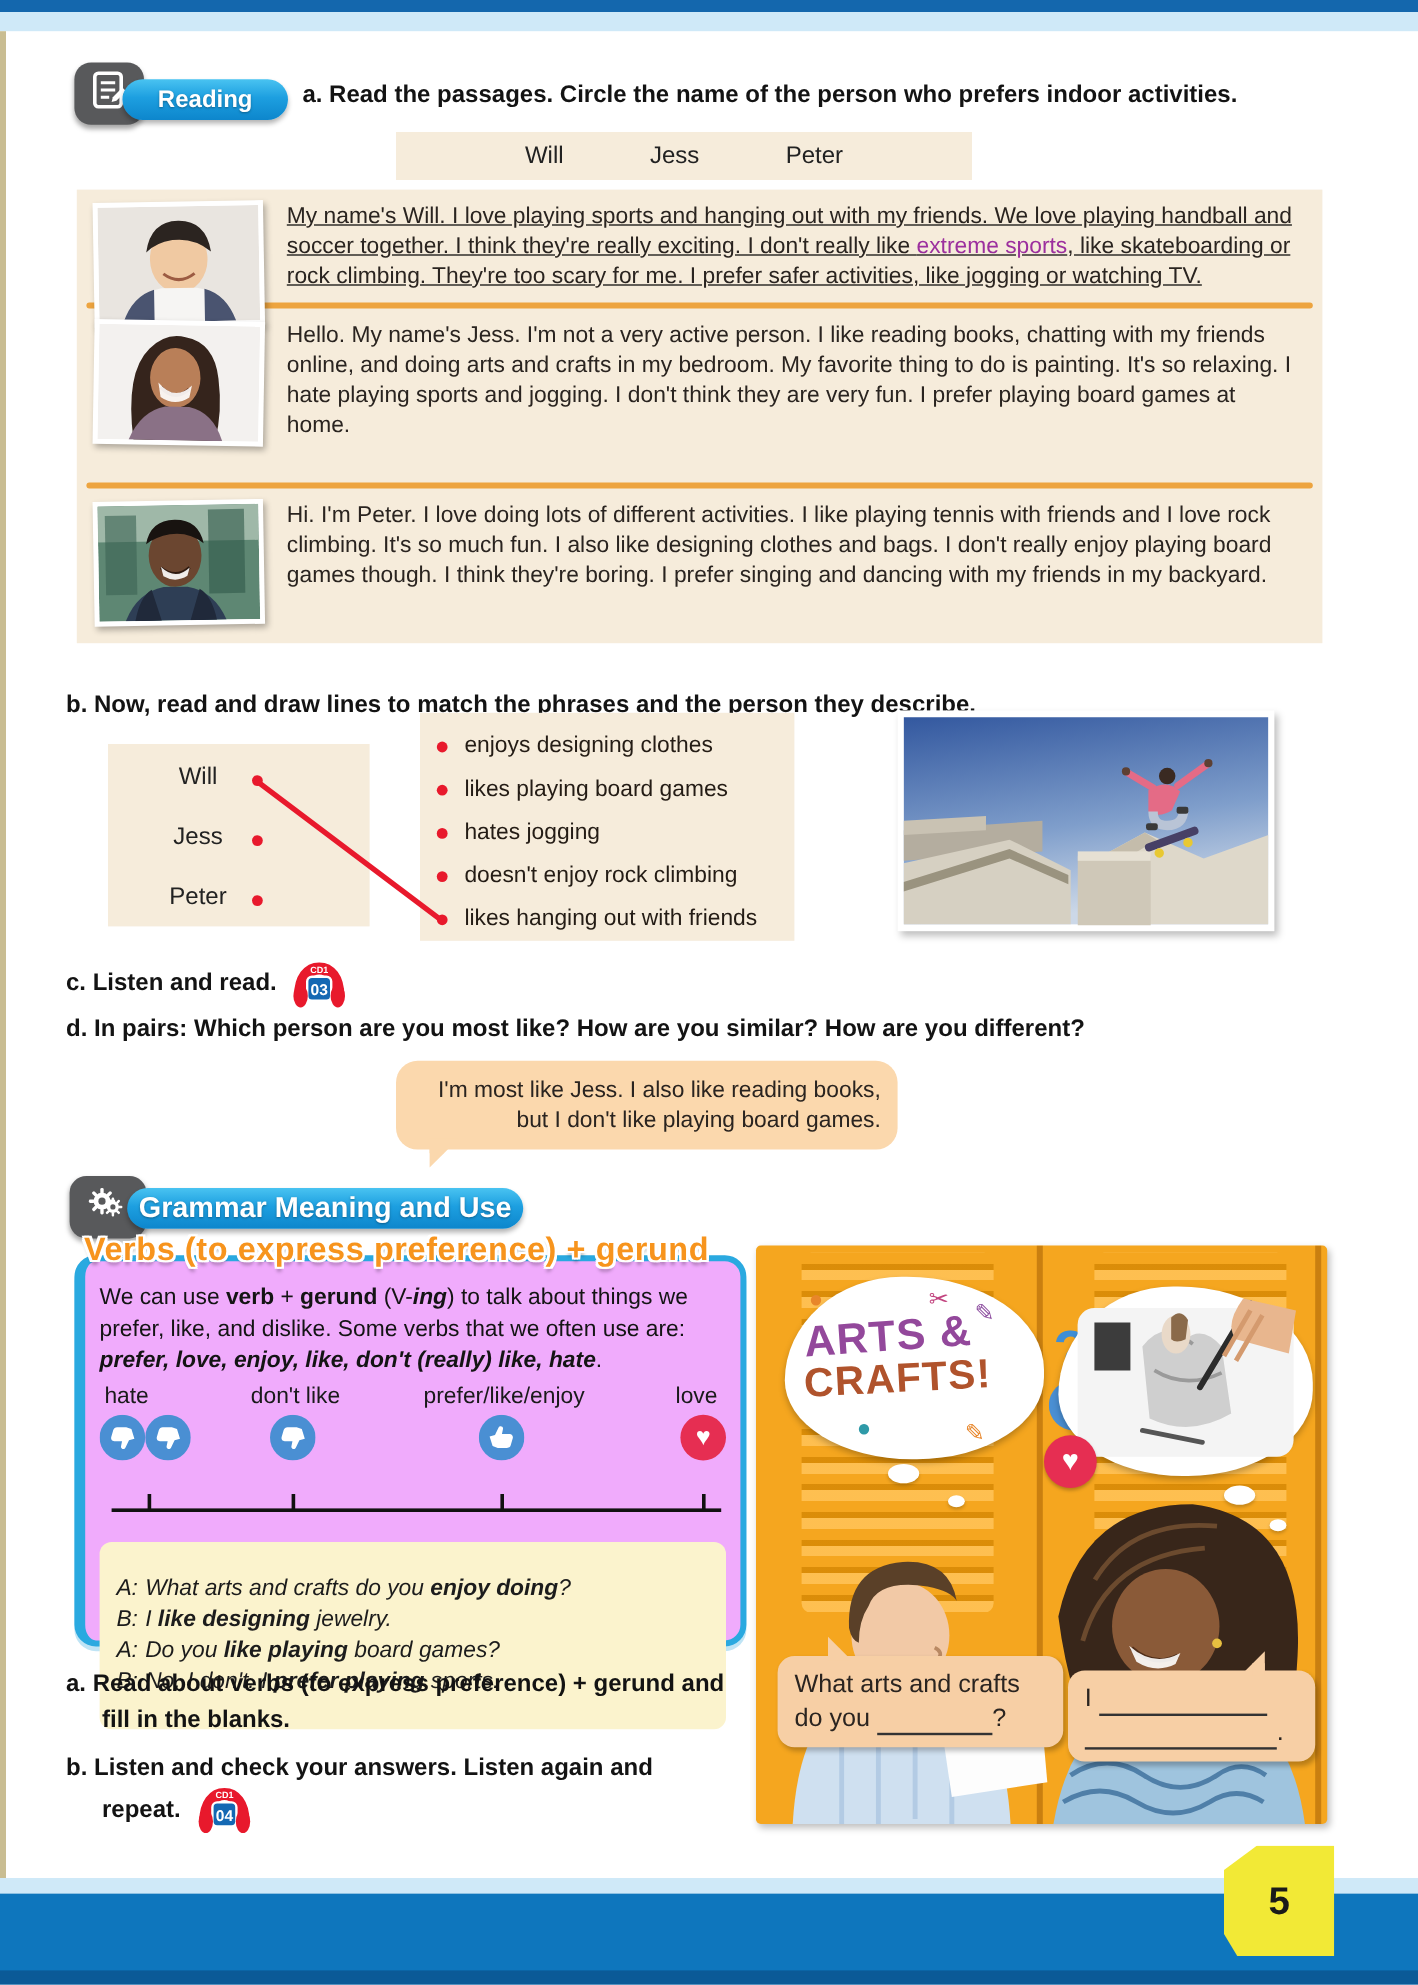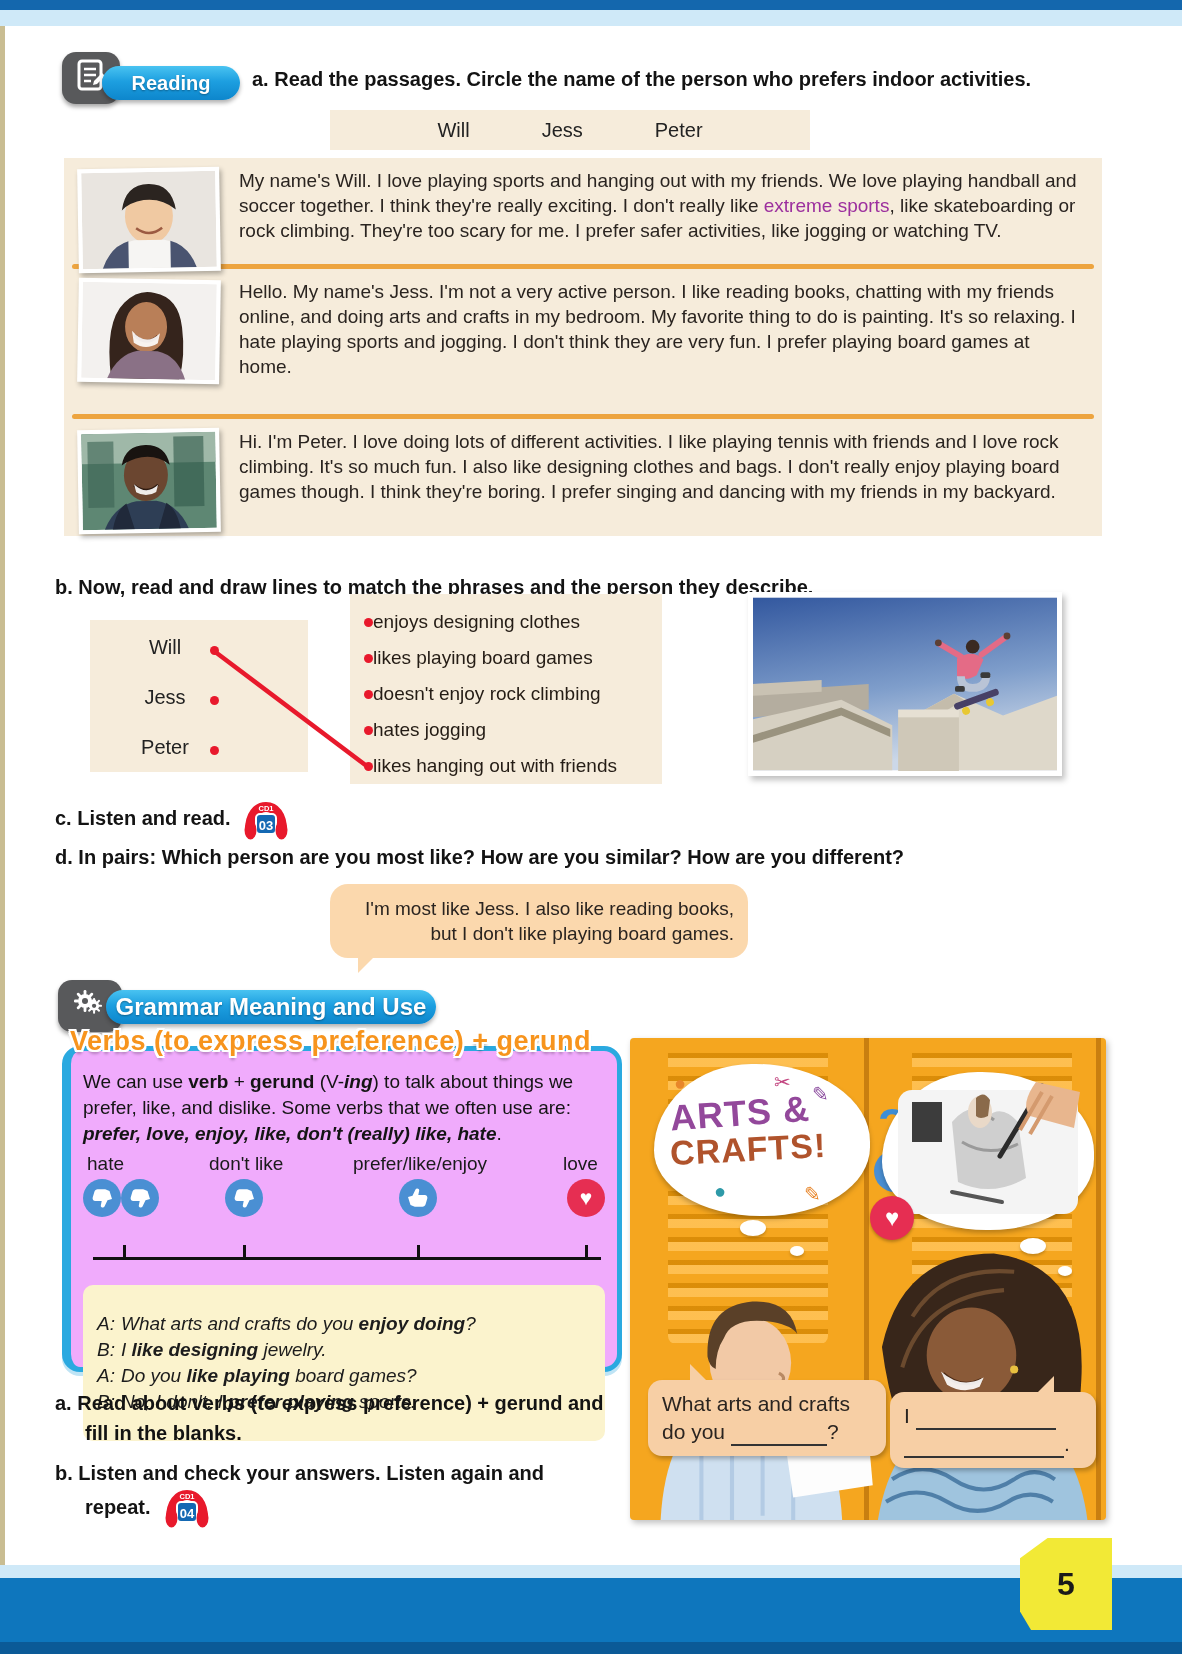--- a/index.html
+++ b/index.html
@@ -41,21 +41,21 @@
   .p-text { margin-left:175px; padding:10px 18px 8px 0; font-size:19px; line-height:25px; color:#2a2420; }
   .hl { color:#9c2f9e; }
 
   
   .match-wrap { left:55px; top:592px; width:660px; height:198px; }
   .m-names { position:absolute; left:35px; top:28px; width:218px; height:152px; background:#f6ecdb; }
   .m-name { position:absolute; left:0; width:150px; text-align:center; font-size:20px; color:#222; }
   .m-dot, .ph-dot { width:9px; height:9px; border-radius:50%; background:#e8192c; display:inline-block; }
   .m-dot { position:absolute; left:120px; }
   .m-phrases { position:absolute; left:295px; top:2px; width:312px; height:190px; background:#f6ecdb; padding:10px 0 0 14px; }
-  .ph-row { height:36px; display:flex; align-items:center; font-size:19px; color:#241c15; }
+  .ph-row { height:36px; display:flex; align-items:center; gap:14px; font-size:19px; color:#241c15; }
   .match-line-svg { position:absolute; left:0; top:0; width:660px; height:198px; pointer-events:none; }
 
   .skate-photo { left:748px; top:592px; width:314px; height:184px; background:#fff; padding:5px;
     box-shadow:3px 4px 6px rgba(0,0,0,.25); }
   .skate-photo svg { width:100%; height:100%; display:block; }
 
   
   .cd { width:46px; height:42px; vertical-align:middle; margin-left:8px; }
 
   
@@ -141,21 +141,21 @@
   <div class="abs task" style="left:252px;top:68px;width:850px;">a. Read the passages. Circle the name of the person who prefers indoor activities.</div>
 
   <div class="abs names-box">
     <span>Will</span>
     <span>Jess</span>
     <span>Peter</span>
   </div>
 
   <div class="abs passages">
 
-    <div class="passage-row" style="height:106px;">
+    <div class="passage-row" style="height:94px;text-decoration:underline;">
       <div class="p-photo" style="transform:rotate(-1deg);">
         <svg viewBox="0 0 134 96">
           <rect width="134" height="96" fill="#e9e5e0"></rect>
           <ellipse cx="67" cy="44" rx="24" ry="28" fill="#f0c9a2"></ellipse>
           <path d="M40 38 Q44 12 67 12 Q90 12 94 38 Q80 26 62 28 Q48 30 40 38 Z" fill="#2b2420"></path>
           <path d="M54 56 q13 10 26 0" stroke="#9c5b42" stroke-width="2.5" fill="none"></path>
           <path d="M20 96 Q30 72 52 68 L82 68 Q104 72 114 96 Z" fill="#f6f5f3"></path>
           <path d="M20 96 Q28 74 46 69 L46 96 Z M114 96 Q106 74 88 69 L88 96 Z" fill="#4a5470"></path>
         </svg>
       </div>
@@ -220,25 +220,25 @@
       <div class="ph-row">
           <span class="ph-dot"></span>
           <span>enjoys designing clothes</span>
         </div>
       <div class="ph-row">
           <span class="ph-dot"></span>
           <span>likes playing board games</span>
         </div>
       <div class="ph-row">
           <span class="ph-dot"></span>
-          <span>doesn't enjoy rock climbing</span>
+          <span>hates jogging</span>
         </div>
       <div class="ph-row">
           <span class="ph-dot"></span>
-          <span>hates jogging</span>
+          <span>doesn't enjoy rock climbing</span>
         </div>
       <div class="ph-row">
           <span class="ph-dot"></span>
           <span>likes hanging out with friends</span>
         </div>
     </div>
     <svg class="match-line-svg">
       <line x1="159" y1="59" x2="313" y2="175" stroke="#e8192c" stroke-width="4.5" stroke-linecap="round"></line>
     </svg>
   </div>

